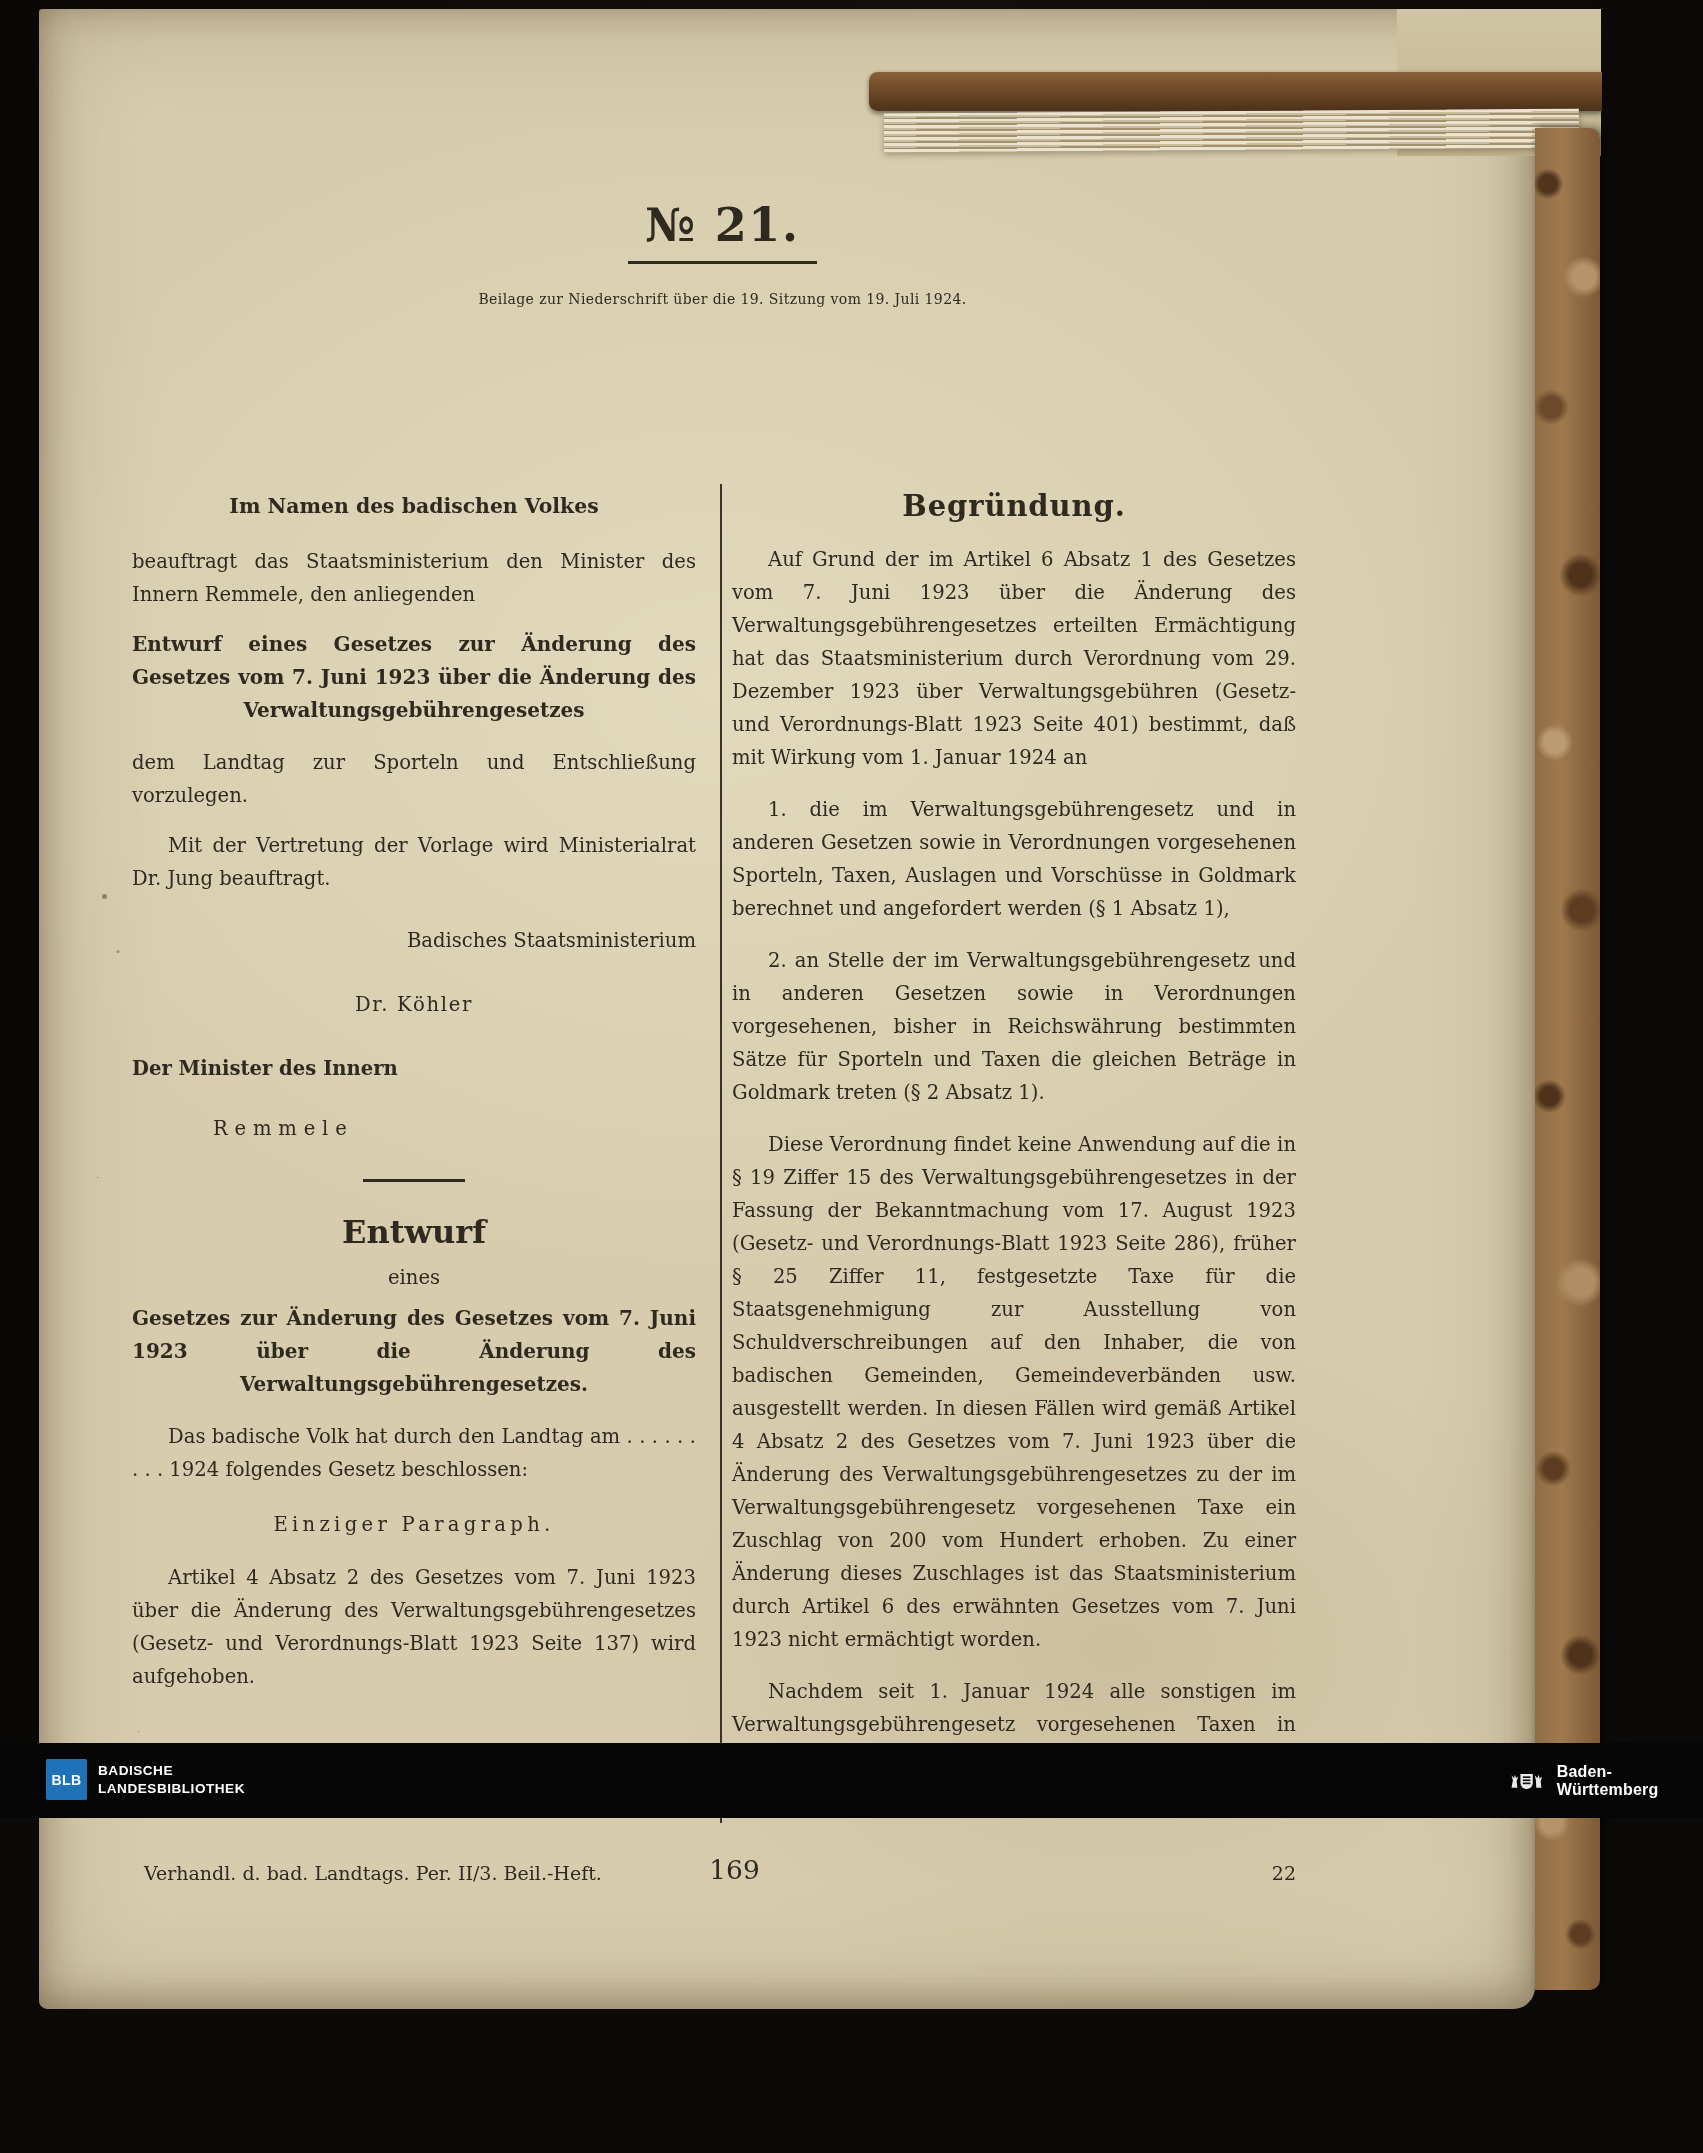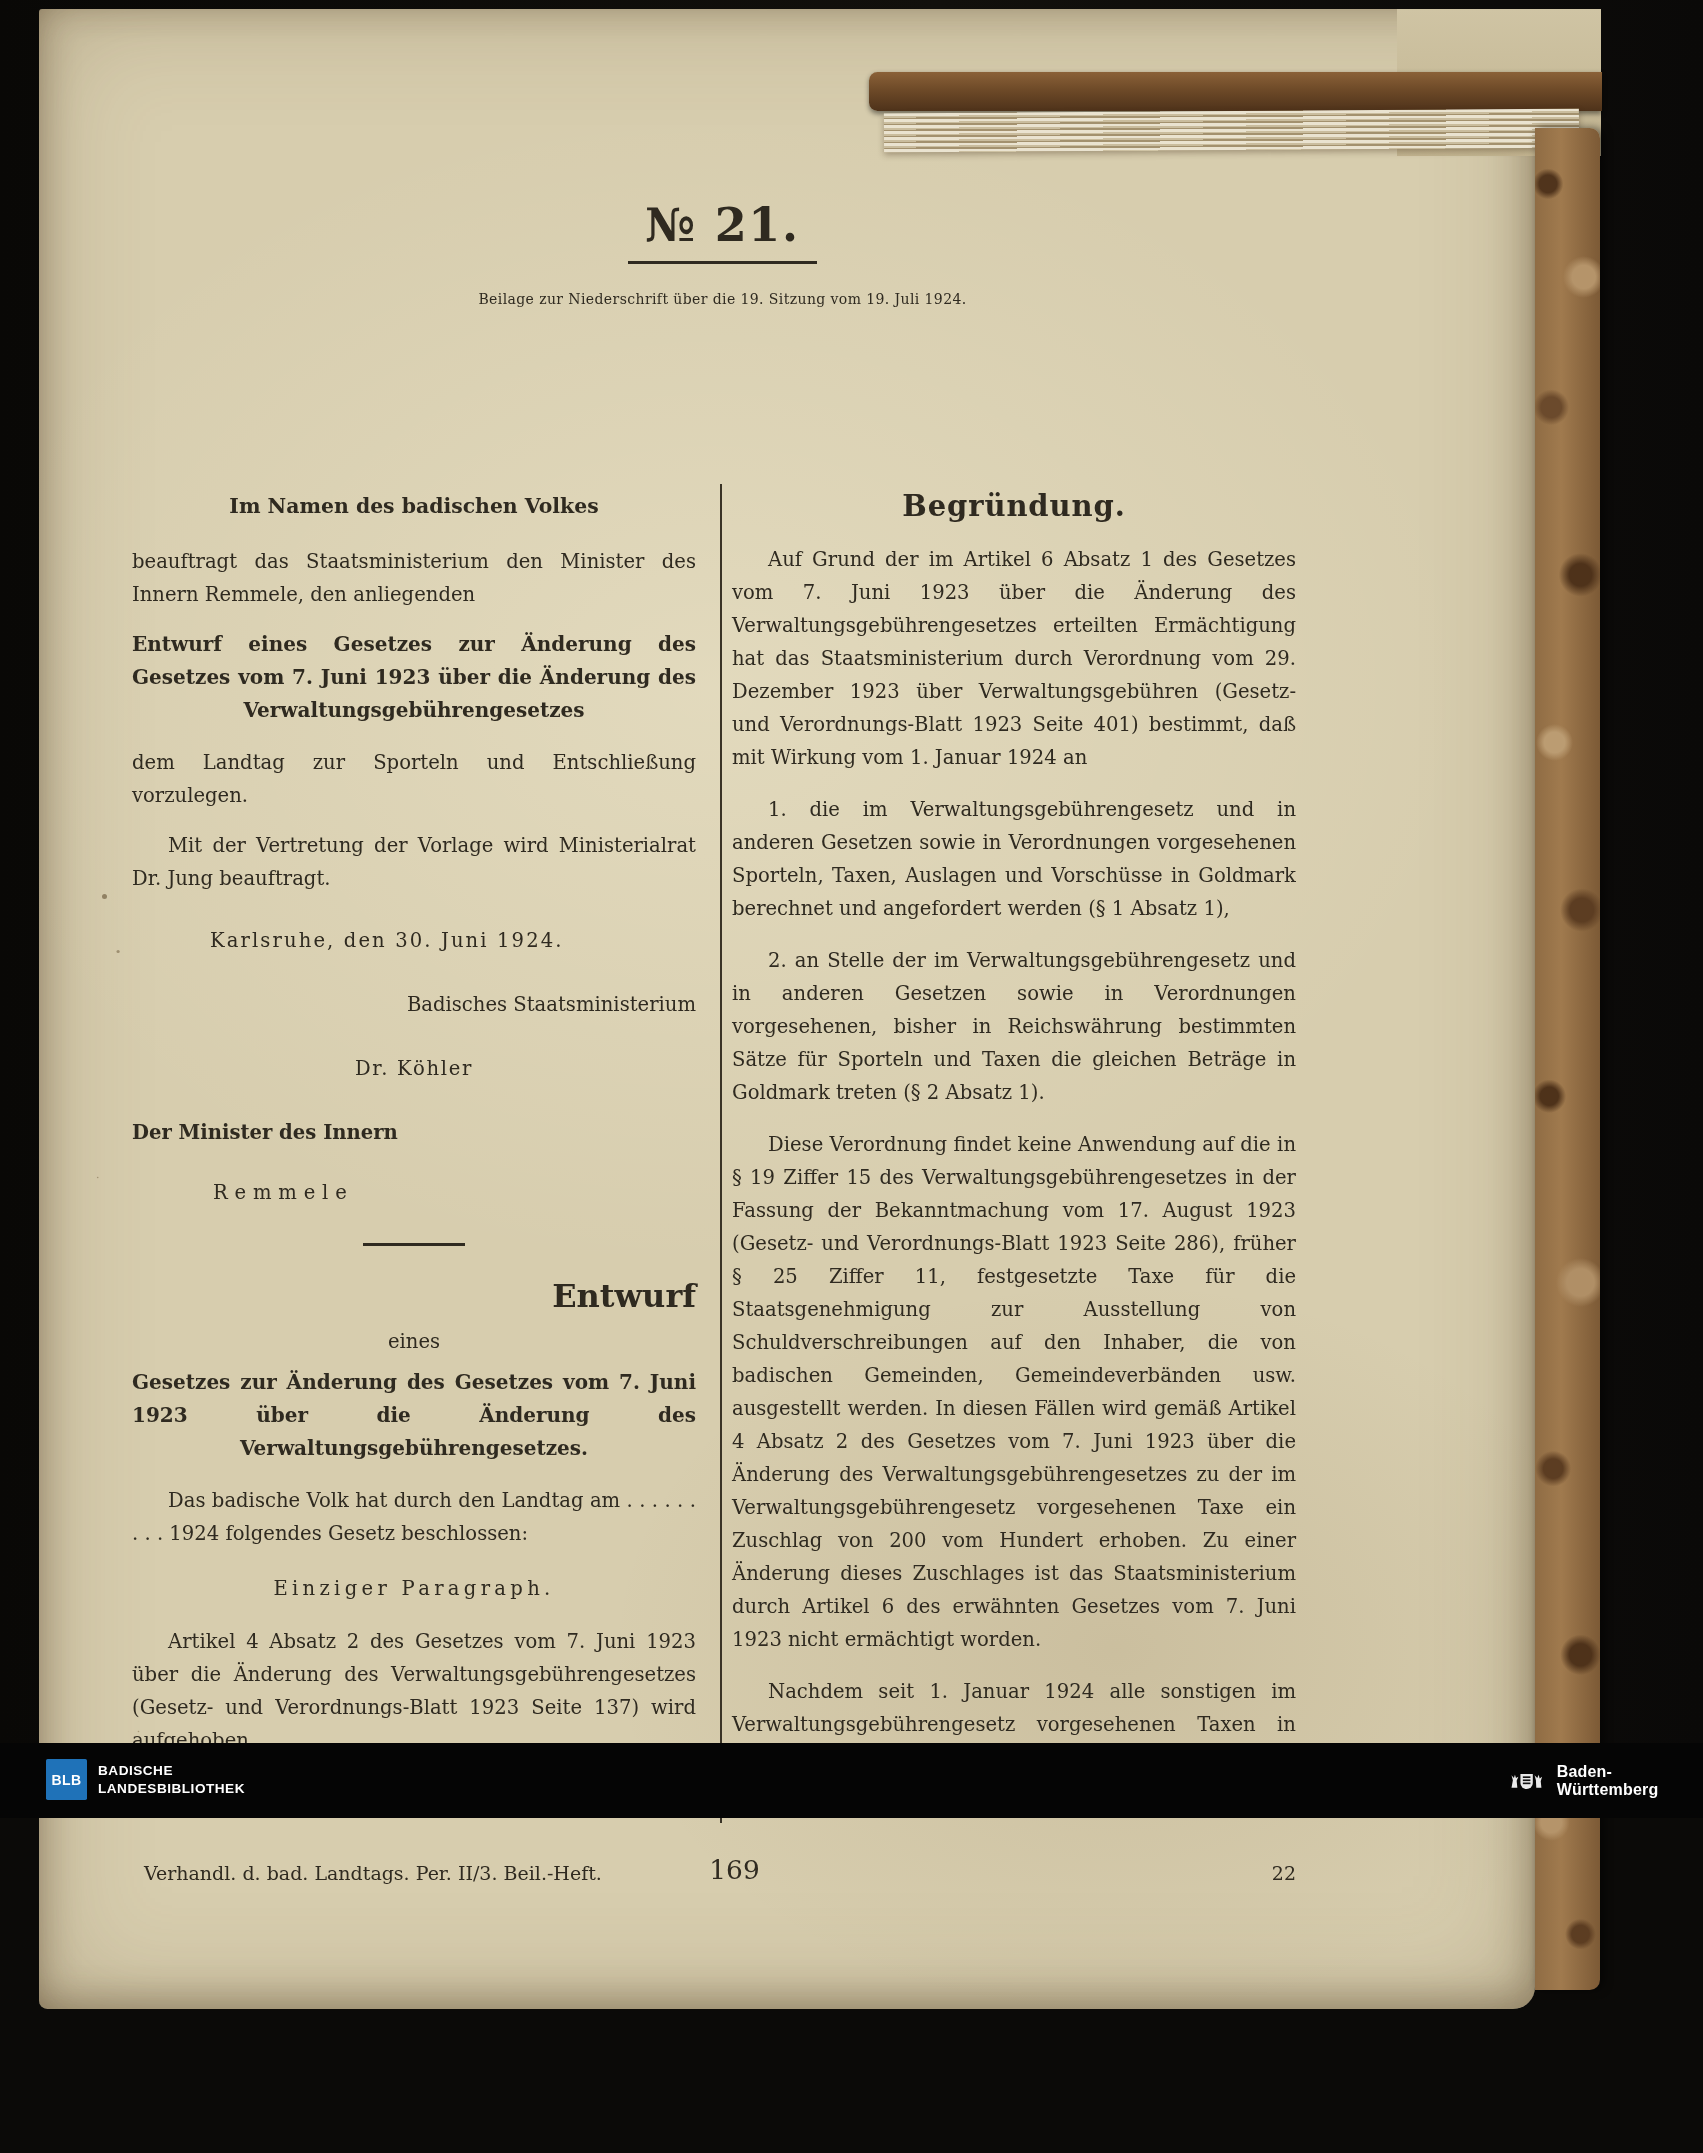--- a/index.html
+++ b/index.html
@@ -94,21 +94,21 @@
   .mb34 { margin-bottom:29px !important; }
 
   .col-heading { font-weight:bold; text-align:center; font-size:20.4px; margin-bottom:22px !important; }
   .bold-block  { font-weight:bold; text-align:justify; text-align-last:center; margin-bottom:19px !important; font-size:20px; }
   .dateline    { letter-spacing:2.1px; margin-left:78px; margin-bottom:31px !important; }
   .sig-bold-center { font-weight:normal; text-align:right; margin-bottom:31px !important; }
   .sig-center      { text-align:center; letter-spacing:1.7px; margin-bottom:31px !important; }
   .sig-bold-left   { font-weight:bold; margin-bottom:27px !important; }
   .sig-name        { letter-spacing:6.8px; margin-left:81px; margin-bottom:34px !important; }
   .rule { width:102px; height:2.6px; background:#2f2a20; margin:0 auto 34px; }
-  .entwurf-h { font-weight:bold; text-align:right; font-size:32px; margin-bottom:12px !important; }
+  .entwurf-h { font-weight:bold; text-align:center; font-size:32px; margin-bottom:12px !important; }
   .spaced-center { text-align:center; letter-spacing:4.3px; margin-bottom:20.4px !important; }
   .begruendung { font-weight:bold; text-align:center; font-size:29px; letter-spacing:0.9px; margin-bottom:20.4px !important; }
 
   .page-footer { position:absolute; left:144px; top:1854px; width:1181px; height:39px; color:#2f2a20; }
   .pf-left  { position:absolute; left:0; top:7.7px; font-size:19px; }
   .pf-num   { position:absolute; left:50%; transform:translateX(-50%); top:0; font-size:26.4px; }
   .pf-right { position:absolute; right:29px; top:7.7px; font-size:19px; }
 
   
   .brand-bar { position:absolute; left:0; bottom:0; width:1704px; height:75px; background:#050505; }
@@ -144,21 +144,20 @@
   </div>
 
   <div class="column-divider"></div>
 
   <div class="column column-left">
     <p class="col-heading">Im Namen des badischen Volkes</p>
     <p class="just">beauftragt das Staatsministerium den Minister des Innern Remmele, den anliegenden</p>
     <p class="bold-block">Entwurf eines Gesetzes zur Änderung des Gesetzes vom 7. Juni 1923 über die Änderung des Verwaltungsgebührengesetzes</p>
     <p class="just">dem Landtag zur Sporteln und Entschließung vorzulegen.</p>
     <p class="just indent mb34">Mit der Vertretung der Vorlage wird Ministerialrat Dr. Jung beauftragt.</p>
-    <p class="dateline">Karlsruhe, den 30. Juni 1924.</p>
     <p class="sig-bold-center">Badisches Staatsministerium</p>
     <p class="sig-center">Dr. Köhler</p>
     <p class="sig-bold-left">Der Minister des Innern</p>
     <p class="sig-name">Remmele</p>
     <div class="rule"></div>
     <p class="entwurf-h">Entwurf</p>
     <p class="center mb10">eines</p>
     <p class="bold-block">Gesetzes zur Änderung des Gesetzes vom 7. Juni 1923 über die Änderung des Verwaltungsgebührengesetzes.</p>
     <p class="just indent mb26">Das badische Volk hat durch den Landtag am . . . . . . . . . 1924 folgendes Gesetz beschlossen:</p>
     <p class="spaced-center">Einziger Paragraph.</p>

